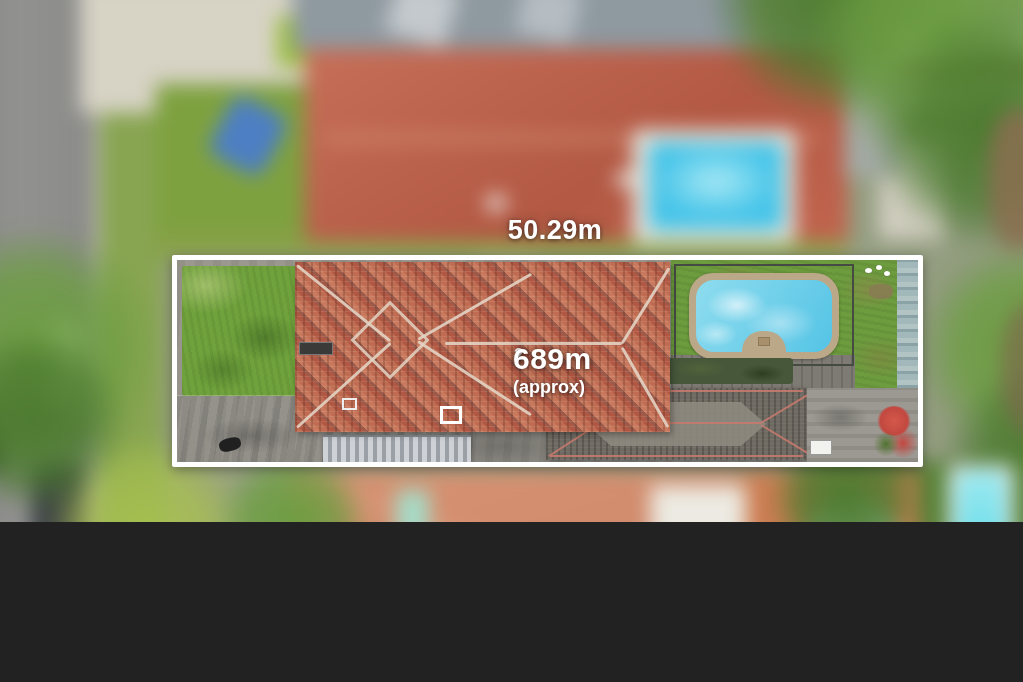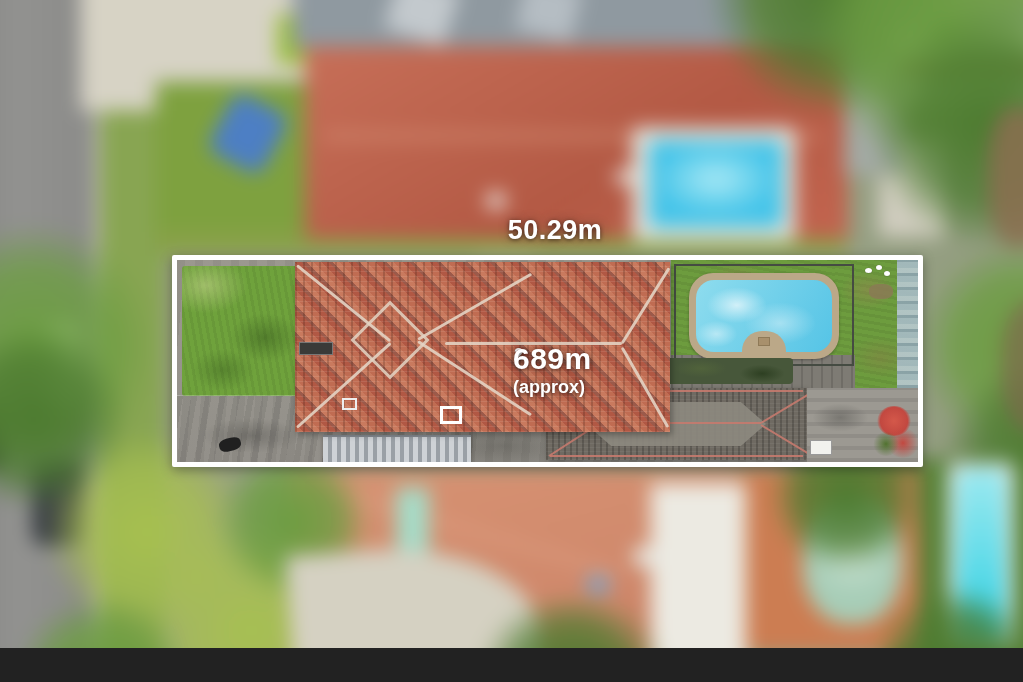--- a/index.html
+++ b/index.html
@@ -1,17 +1,17 @@
 <!DOCTYPE html>
 <html style="--label-text: #ffffff; --boundary-border: #ffffff; --lawn-green: #6fa23c; --backyard-lawn: #6d9c3e; --roof-ridge-light: #e3d3c3; --rear-roof-grey: #6f6a62; --rear-roof-ridge: #c57a6e; --hedge-green: #47573a; --pool-coping-tan: #bba888; --pool-water-blue: #55c4e6; --pool-fence-dark: #454b42; --pool-deck-grey: #7e7b74; --paving-grey: #9c9992; --side-fence-blue: #9fb6c4; --shrub-red: #c24840; --road-asphalt: #8d8d8b; --footpath-concrete: #d7d3c6; --neighbor-roof-orange: #bf6651; --neighbor-roof-salmon: #cd8a6e; --neighbor-pool-blue: #49c3e6; --neighbor-pool-cyan: #35cfe0; --neighbor-pool-green: #a8cdb8; --car-red: #7e2f35; --car-blue: #4f7fc0; --car-dark: #3c4146; --car-white: #e9ecee;"><head>
 <meta charset="utf-8">
 <style>
   html,body{margin:0;padding:0;background:#222;}
   .stage{
-    position:relative;width:1023px;height:648px;overflow:hidden;
+    position:relative;width:1023px;height:522px;overflow:hidden;
     background:#15803d;font-family:"Liberation Sans","DejaVu Sans",sans-serif;
   }
   .stage *{position:absolute;box-sizing:border-box;}
   
   .bg{inset:0;filter:blur(9px) saturate(1.05);transform:scale(1.035);}
   .bg-base{inset:-20px;background:linear-gradient(110deg,#98a07f,#9aa389 55%,#8f9a7c);}
   .road{background:linear-gradient(90deg,#858583,#929290 40%,#8a8a88);}
   .kerb{background:#c6c6bc;}
   .strip{background:#89a455;}
   .footpath{background:#d7d3c6;}

